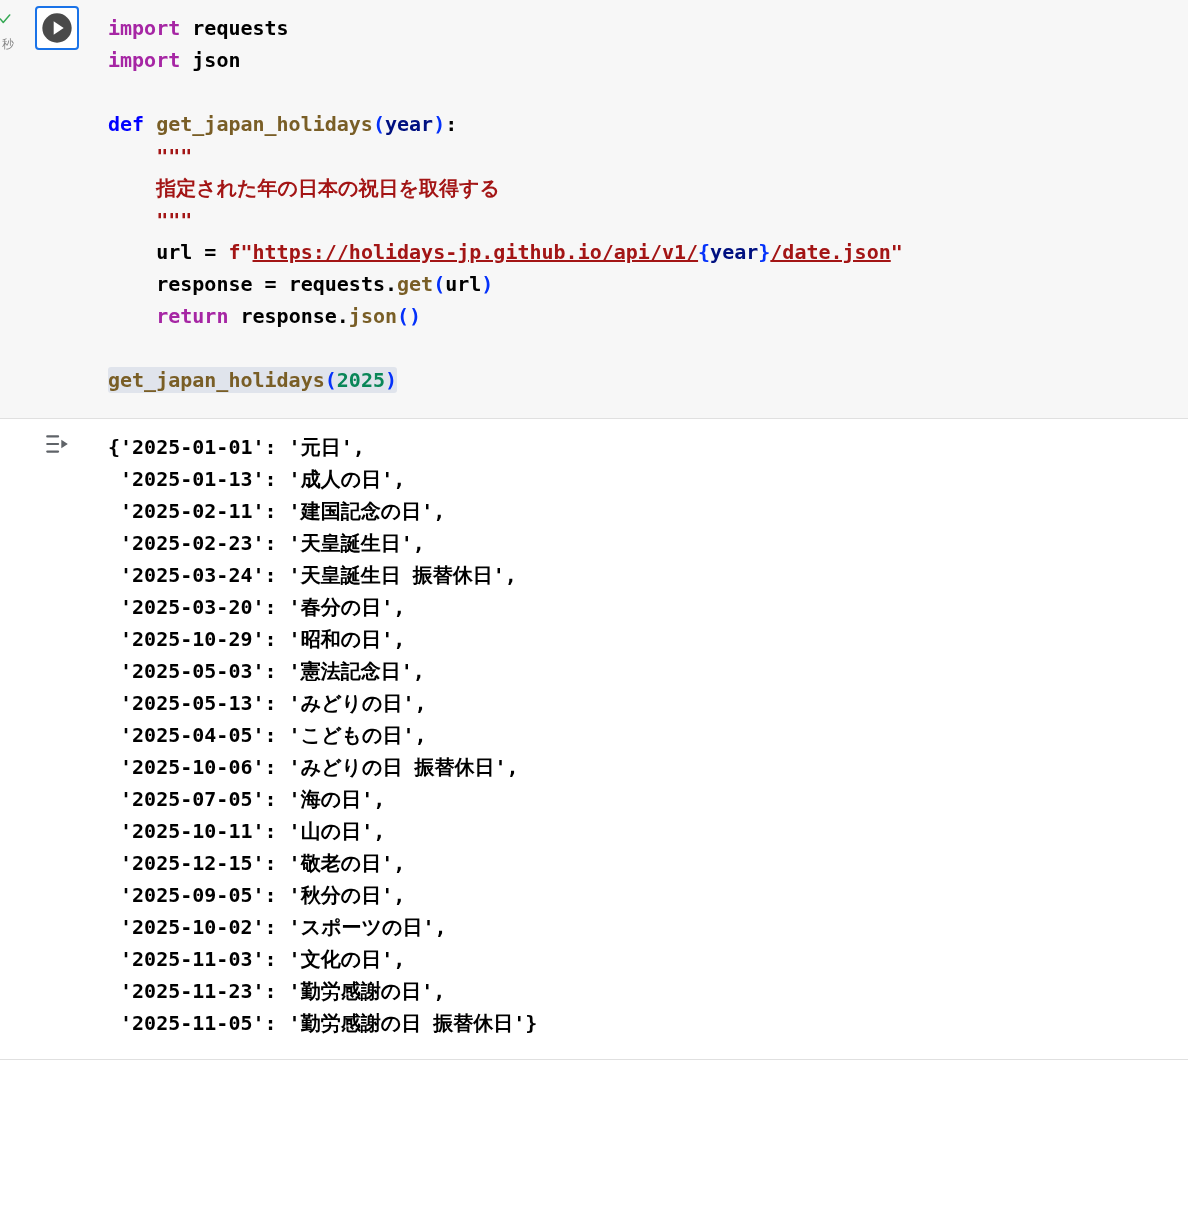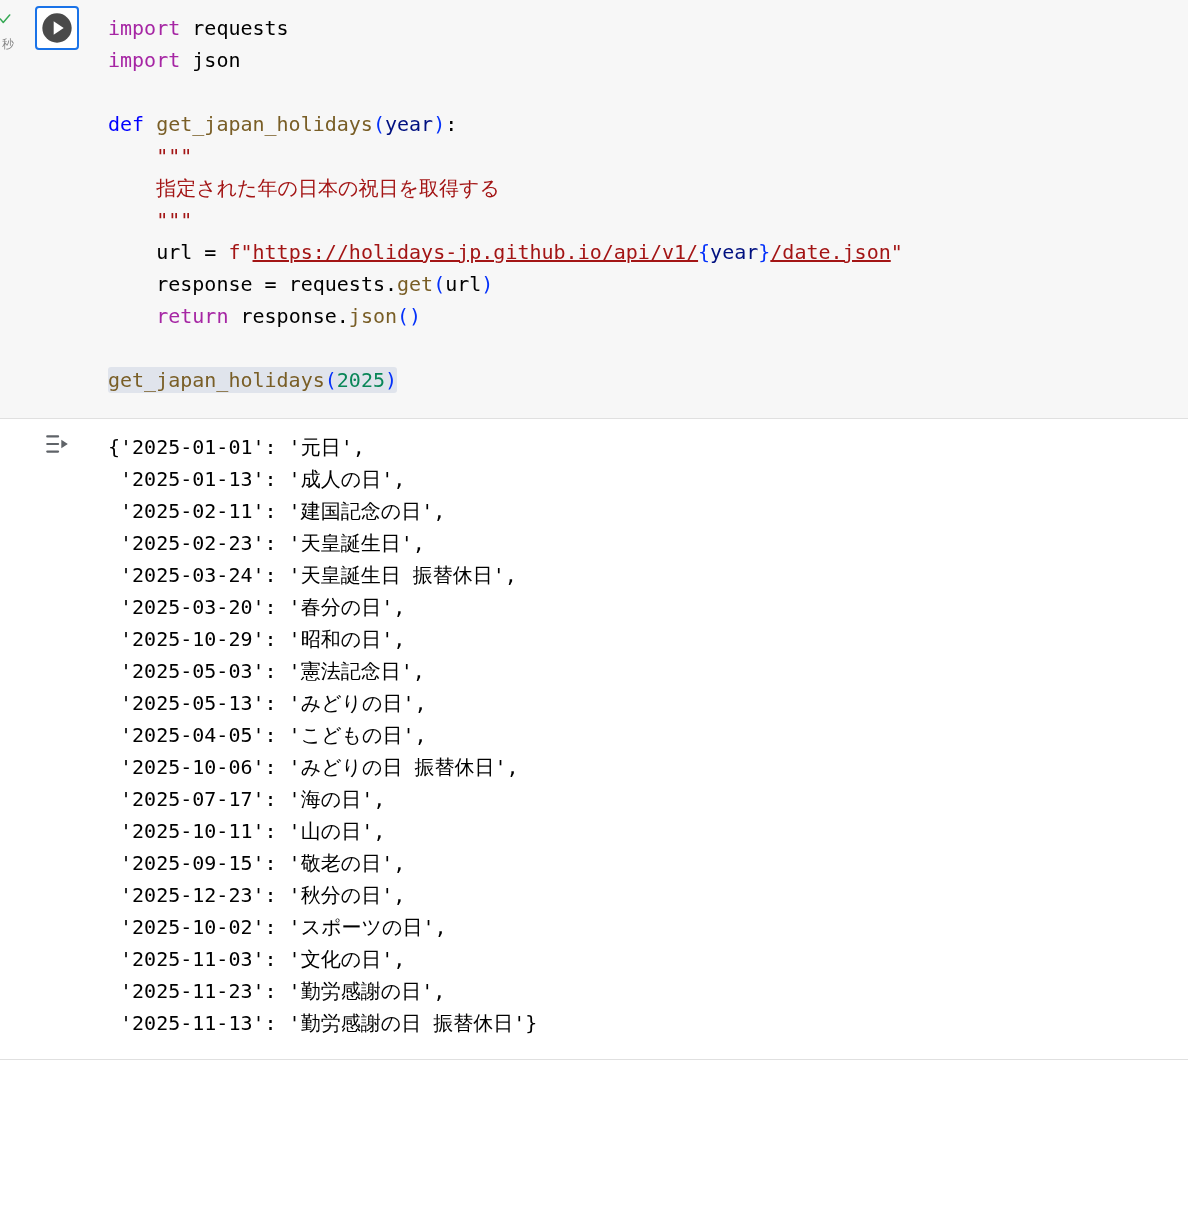--- a/index.html
+++ b/index.html
@@ -66,20 +66,21 @@
     display: flex;
     justify-content: center;
     padding-top: 6px;
     padding-left: 16px;
   }
   .code-area, .output-area {
     flex: 1;
     padding: 12px 10px 22px 10px;
     white-space: pre;
     overflow-x: auto;
+    font-weight: bold;
   }
   .output-area { padding-top: 12px; padding-bottom: 20px; }
   .tok-kw { color: #a626a4; }
   .tok-name { color: #000; }
   .tok-def { color: #0000ff; }
   .tok-funcname { color: #795e26; }
   .tok-param { color: #001080; }
   .tok-str { color: #a31515; }
   .tok-fstr-expr { color: #001080; }
   .tok-link { color: #a31515; text-decoration: underline; }
@@ -133,21 +134,21 @@
 <span> '2025-01-13': '成人の日',</span>
 <span> '2025-02-11': '建国記念の日',</span>
 <span> '2025-02-23': '天皇誕生日',</span>
 <span> '2025-03-24': '天皇誕生日 振替休日',</span>
 <span> '2025-03-20': '春分の日',</span>
 <span> '2025-10-29': '昭和の日',</span>
 <span> '2025-05-03': '憲法記念日',</span>
 <span> '2025-05-13': 'みどりの日',</span>
 <span> '2025-04-05': 'こどもの日',</span>
 <span> '2025-10-06': 'みどりの日 振替休日',</span>
-<span> '2025-07-17': '海の日',</span>
+<span> '2025-07-05': '海の日',</span>
 <span> '2025-10-11': '山の日',</span>
-<span> '2025-09-15': '敬老の日',</span>
-<span> '2025-12-23': '秋分の日',</span>
+<span> '2025-12-15': '敬老の日',</span>
+<span> '2025-09-05': '秋分の日',</span>
 <span> '2025-10-02': 'スポーツの日',</span>
 <span> '2025-11-03': '文化の日',</span>
 <span> '2025-11-23': '勤労感謝の日',</span>
-<span> '2025-11-13': '勤労感謝の日 振替休日'}</span></div>
+<span> '2025-11-05': '勤労感謝の日 振替休日'}</span></div>
 </div>
 
 </body></html>

